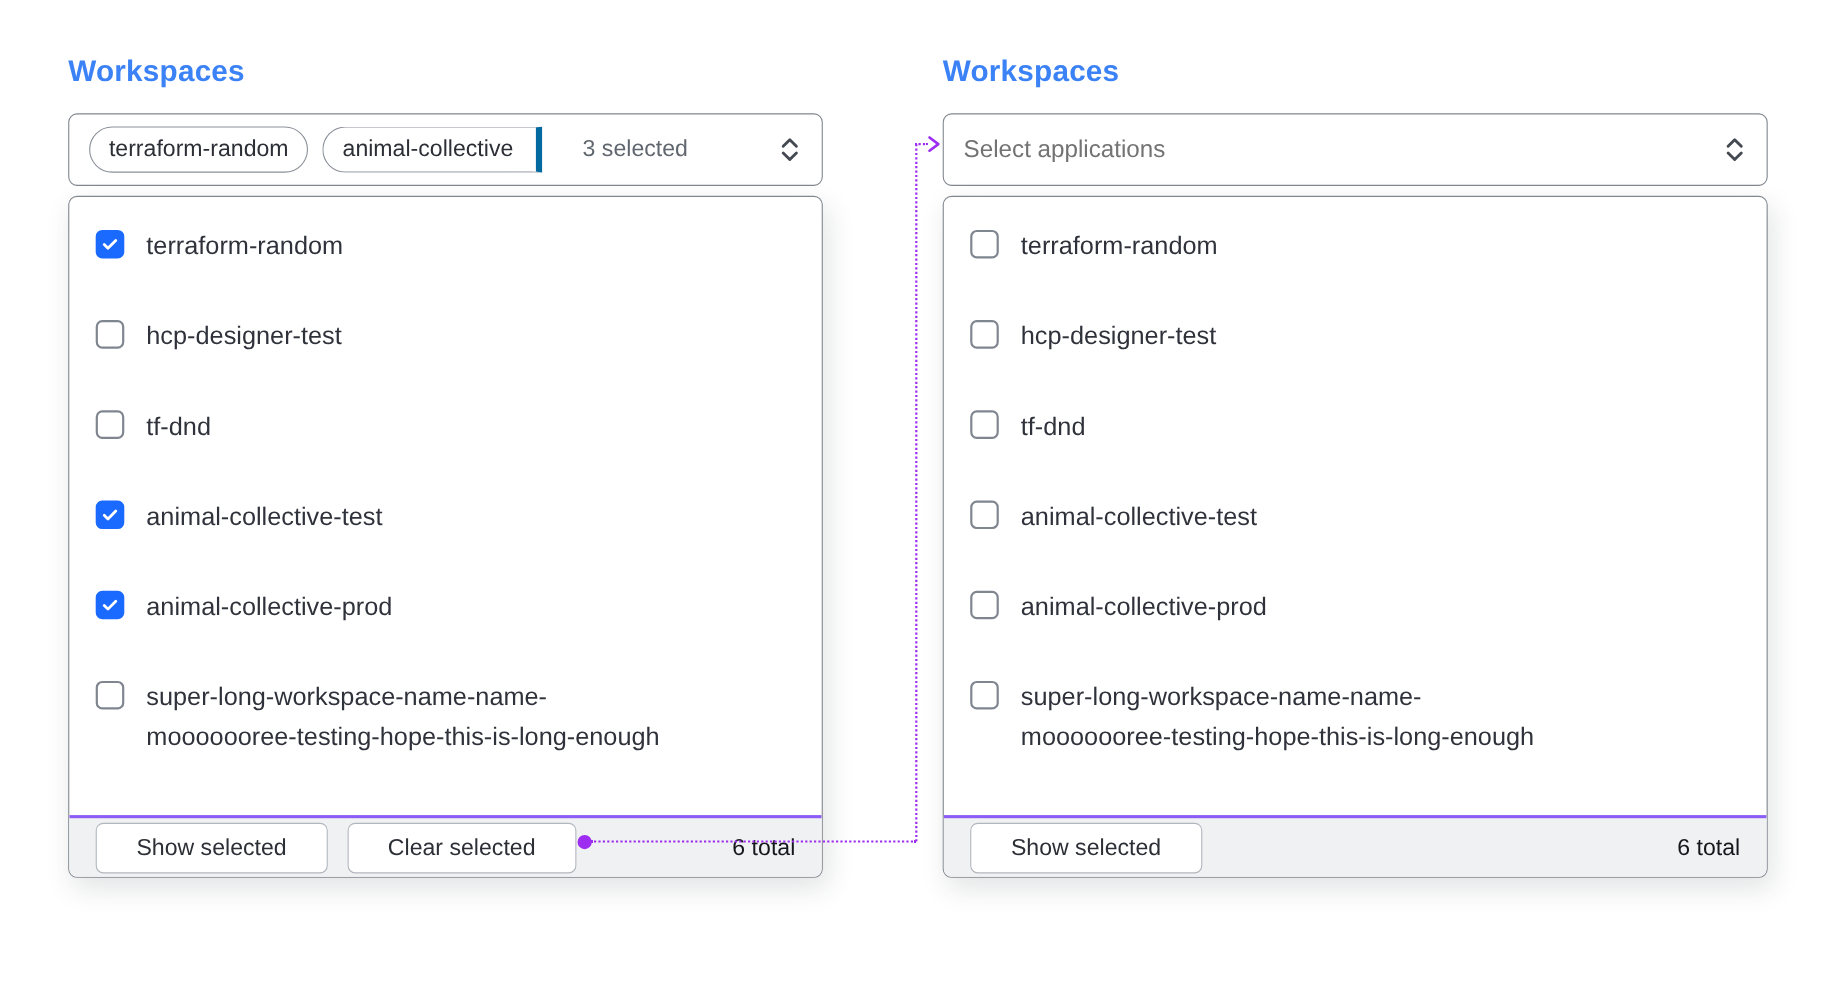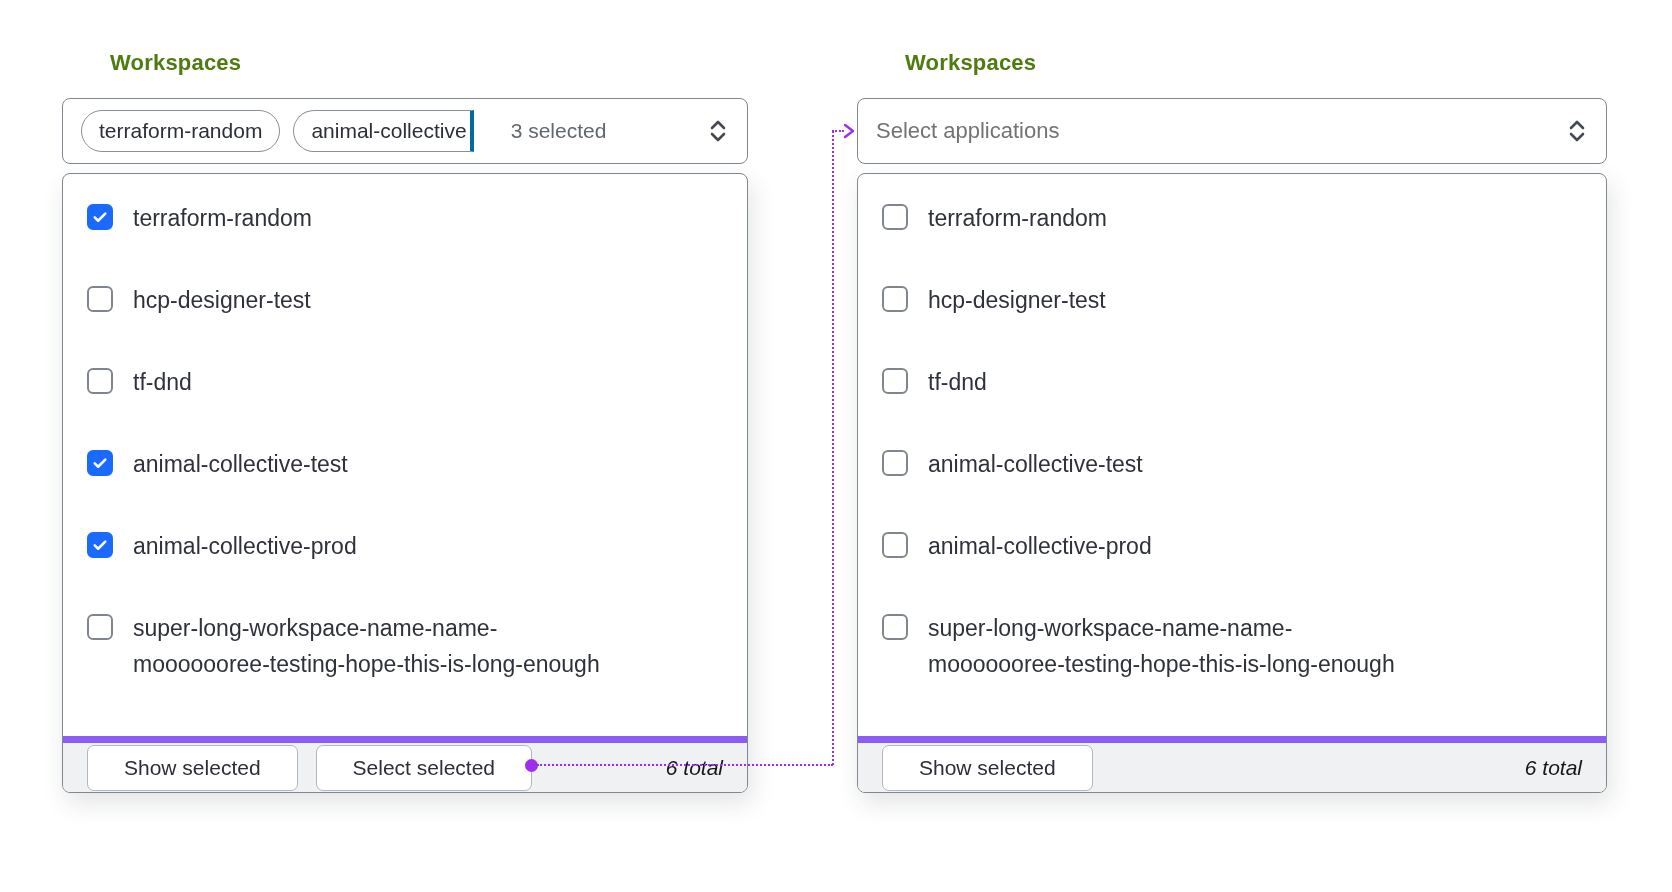--- a/index.html
+++ b/index.html
@@ -12,34 +12,34 @@
   *{box-sizing:border-box}
   html,body{margin:0;padding:0;background:#ffffff;}
   body{
     width:1672px;height:892px;position:relative;overflow:hidden;
     font-family:"Liberation Sans", sans-serif;color:var(--text);
   }
   .col{position:absolute;top:50px;}
   #left-col{left:62px;width:686px;}
   #right-col{left:857px;width:750px;}
 
-  .field-label{font-size:22px;font-weight:700;color:#4d7c0f;letter-spacing:.2px;margin-left:48px;}
+  .field-label{font-size:27px;font-weight:700;color:#3b82f6;letter-spacing:.2px;}
 
   .trigger{
     margin-top:22px;height:66px;background:#fff;border:1px solid var(--border);
     border-radius:8px;display:flex;align-items:center;padding:0 18px;gap:13px;
     position:relative;overflow:hidden;
   }
   .pill{
     border:1px solid #8a9099;border-radius:999px;padding:8px 17px;
     font-size:21px;color:#2c2f36;white-space:nowrap;flex:0 0 auto;background:#fff;
   }
   .pill.clipped{
-    border-radius:999px 0 0 999px;border-right:4px solid #0369a1;
-    max-width:218px;overflow:hidden;padding-right:3px;flex:0 1 auto;
+    border-radius:999px 0 0 999px;border-right:6px solid #0369a1;
+    max-width:218px;overflow:hidden;padding-right:20px;flex:0 1 auto;
   }
   .count-text{font-size:21px;color:var(--muted);white-space:nowrap;margin-left:24px;}
   .placeholder-text{font-size:22px;color:#737373;}
   .flex-spacer{flex:1 1 auto;}
   .chevron{flex:0 0 auto;display:flex;align-items:center;}
 
   .panel{
     margin-top:9px;height:620px;background:#fff;border:1px solid var(--border);
     border-radius:8px;position:relative;box-shadow:4px 10px 24px rgba(40,45,55,.13);
   }
@@ -48,29 +48,29 @@
   .checkbox{
     width:26px;height:26px;flex:0 0 auto;margin-top:4px;background:#fff;
     border:2px solid #80868f;border-radius:6px;
     display:flex;align-items:center;justify-content:center;
   }
   .checkbox.checked{background:var(--blue);border-color:var(--blue);}
   .option-label{font-size:23px;line-height:36px;color:#2f323a;white-space:pre-line;}
 
   .footer{
     position:absolute;left:0;right:0;bottom:0;height:56px;background:#f0f1f2;
-    border-top:7px solid #8b5cf6;border-radius:0 0 7px 7px;
+    border-top:3px solid #8b5cf6;border-radius:0 0 7px 7px;
     display:flex;align-items:center;padding:0 24px;gap:18px;
   }
   .footer-btn{
     background:#fff;border:1px solid #b2b7bf;border-radius:7px;
     padding:10px 36px;font-size:21px;color:#2c2f36;font-family:inherit;cursor:pointer;
     white-space:nowrap;
   }
-  .total-text{margin-left:auto;font-size:21px;color:#15171c;font-style:italic;}
+  .total-text{margin-left:auto;font-size:21px;color:#15171c;}
 
   
   .conn{position:absolute;pointer-events:none;}
   #conn-dot{left:525px;top:759px;width:13px;height:13px;border-radius:50%;background:var(--purple);}
   #conn-h-bottom{left:537px;top:764px;width:296px;height:0;border-top:2px dotted var(--purple);}
   #conn-v{left:832px;top:131px;width:0;height:634px;border-left:2px dotted var(--purple);}
   #conn-h-top{left:832px;top:130px;width:12px;height:0;border-top:2px dotted var(--purple);}
   #conn-arrow{left:843px;top:123px;width:12px;height:16px;}
 </style>
 </head>
@@ -125,21 +125,21 @@
           <span class="option-label">animal-collective-prod</span>
         </div>
         <div class="option-row">
           <span class="checkbox"></span>
           <span class="option-label">super-long-workspace-name-name-
 mooooooree-testing-hope-this-is-long-enough</span>
         </div>
       </div>
     <div class="footer">
       <button class="footer-btn">Show selected</button>
-      <button class="footer-btn">Select selected</button>
+      <button class="footer-btn">Clear selected</button>
       <span class="total-text">6 total</span>
     </div>
   </div>
 </div>
 
 <div class="col" id="right-col">
   <div class="field-label">Workspaces</div>
   <div class="trigger">
     <span class="placeholder-text">Select applications</span>
     <span class="flex-spacer"></span>

